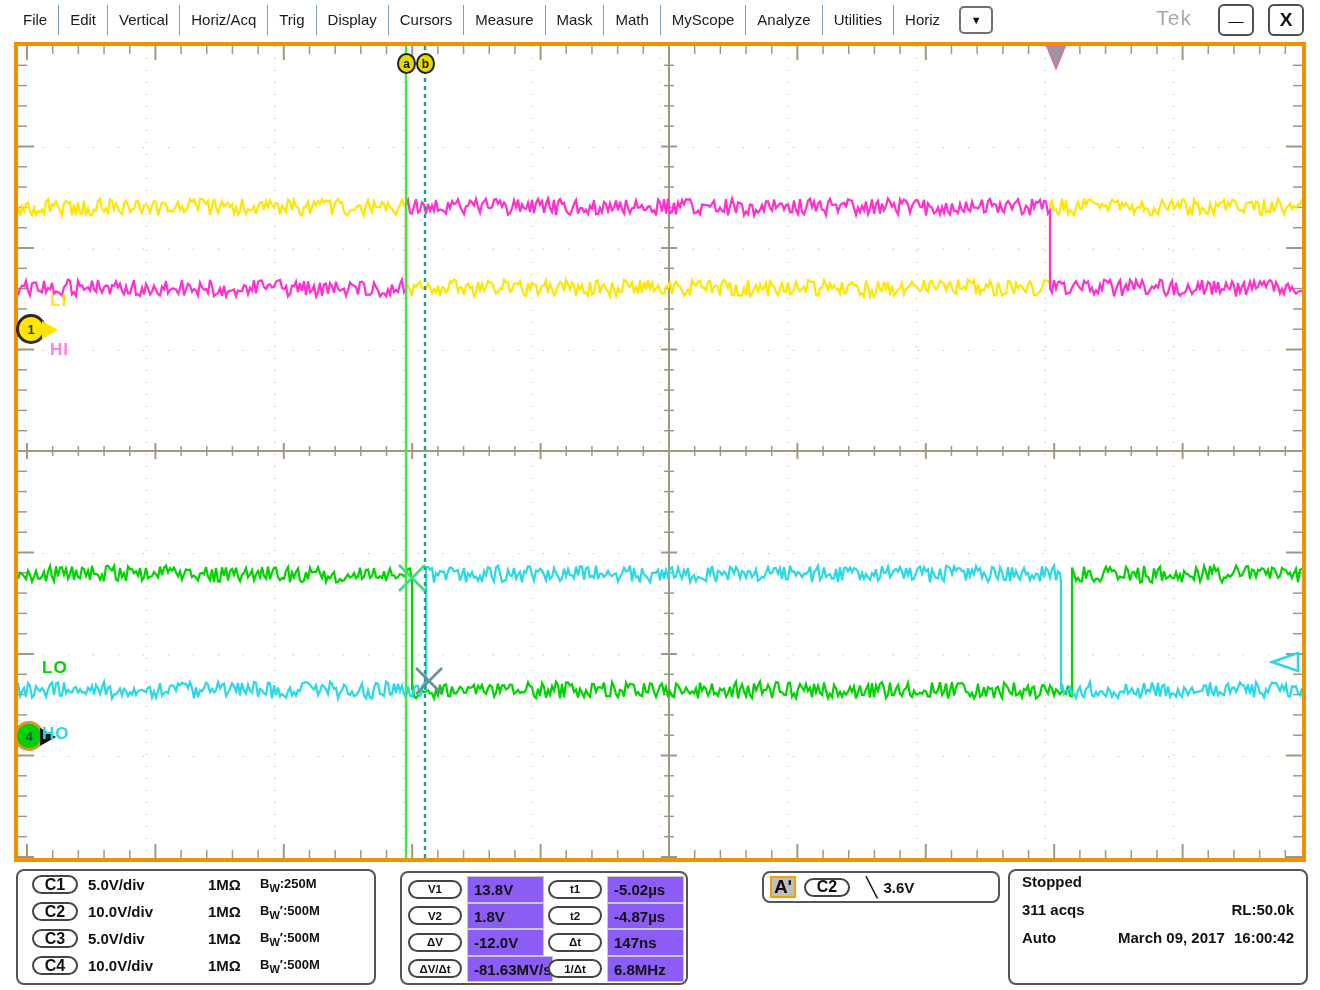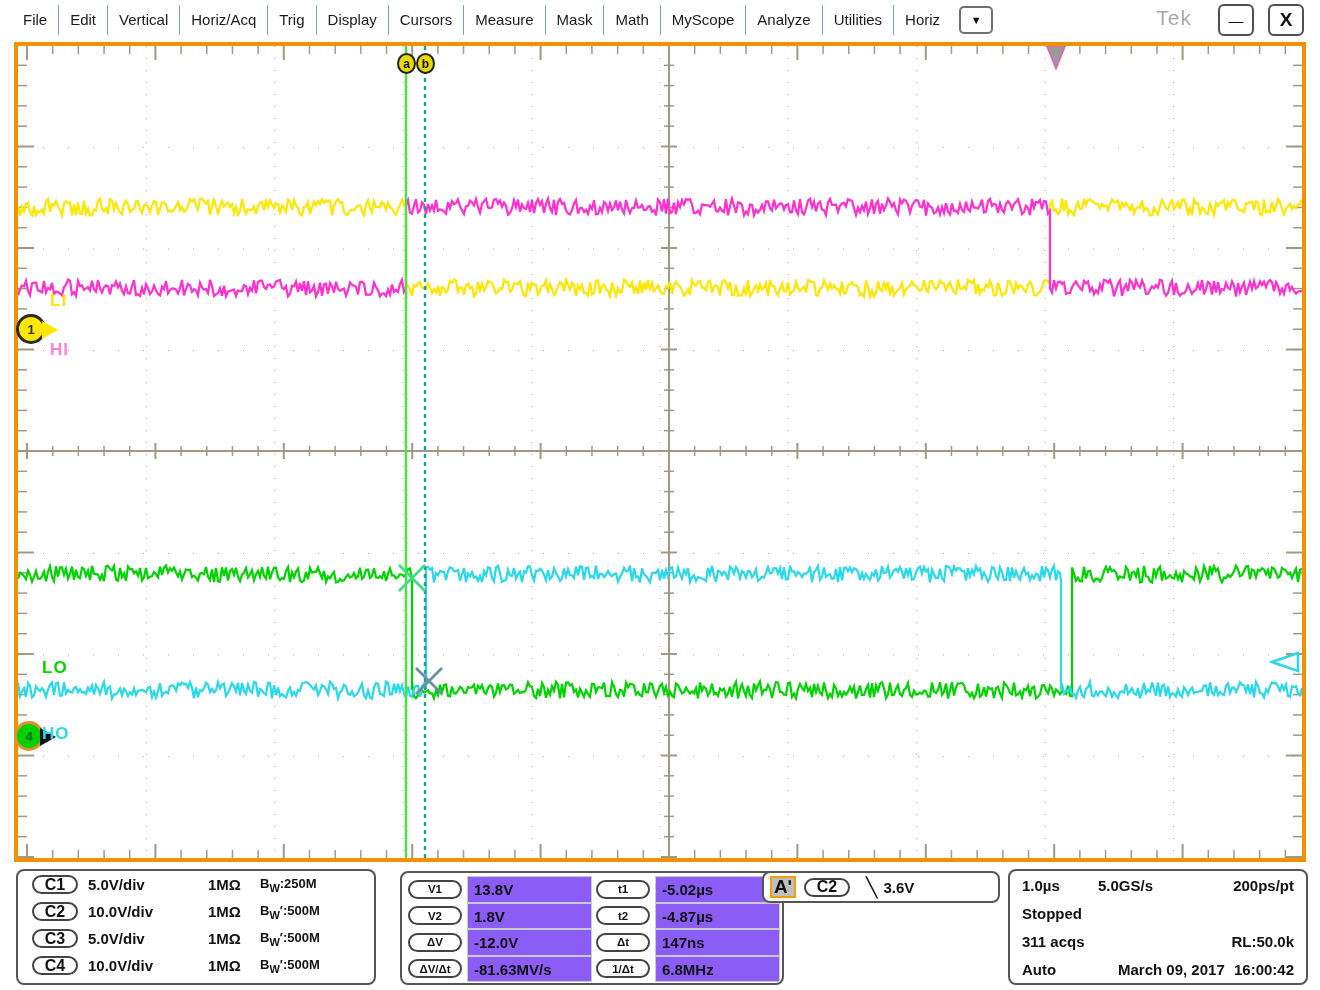--- a/index.html
+++ b/index.html
@@ -83,21 +83,21 @@
     display:flex;align-items:center;justify-content:center;
     font-size: 12px; font-weight: bold; color:#111;
   }
 
   
   .panel {
     position: absolute;
     border: 2px solid #555; border-radius: 8px; background: #fff;
   }
   #panel-chan { left: 16px; top: 869px; width: 360px; height: 116px; }
-  #panel-cursor { left: 400px; top: 871px; width: 384px; height: 114px; }
+  #panel-cursor { left: 400px; top: 871px; width: 288px; height: 114px; }
   #panel-trig { left: 762px; top: 871px; width: 238px; height: 32px; }
   #panel-acq { left: 1008px; top: 869px; width: 300px; height: 116px; }
 
   .chan-row {
     display: flex; align-items: center; height: 27px;
     padding-left: 14px; font-size: 15px; font-weight: bold; color:#111;
   }
   .pill {
     width: 46px; height: 19px; border: 2px solid #444; border-radius: 11px;
     display:flex; align-items:center; justify-content:center;
@@ -577,25 +577,20 @@
   <div class="panel" id="panel-trig">
     <div class="trow">
       <span id="trig-a">Aʹ</span>
       <span class="pill">C2</span>
       <span id="trig-slope">╲</span>
       <span id="trig-lvl">3.6V</span>
     </div>
   </div>
 
   <div class="panel" id="panel-acq">
-    <div class="acq-row" style="margin-top:4px;">
-      <span class="acq-a">1.0µs</span>
-      <span class="acq-b">5.0GS/s</span>
-      <span class="acq-c">200ps/pt</span>
-    </div>
     <div class="acq-row">
       <span class="acq-a">Stopped</span>
     </div>
     <div class="acq-row">
       <span class="acq-a">311 acqs</span>
       <span class="acq-c">RL:50.0k</span>
     </div>
     <div class="acq-row">
       <span class="acq-a">Auto</span>
       <span class="acq-d">March 09, 2017</span>

